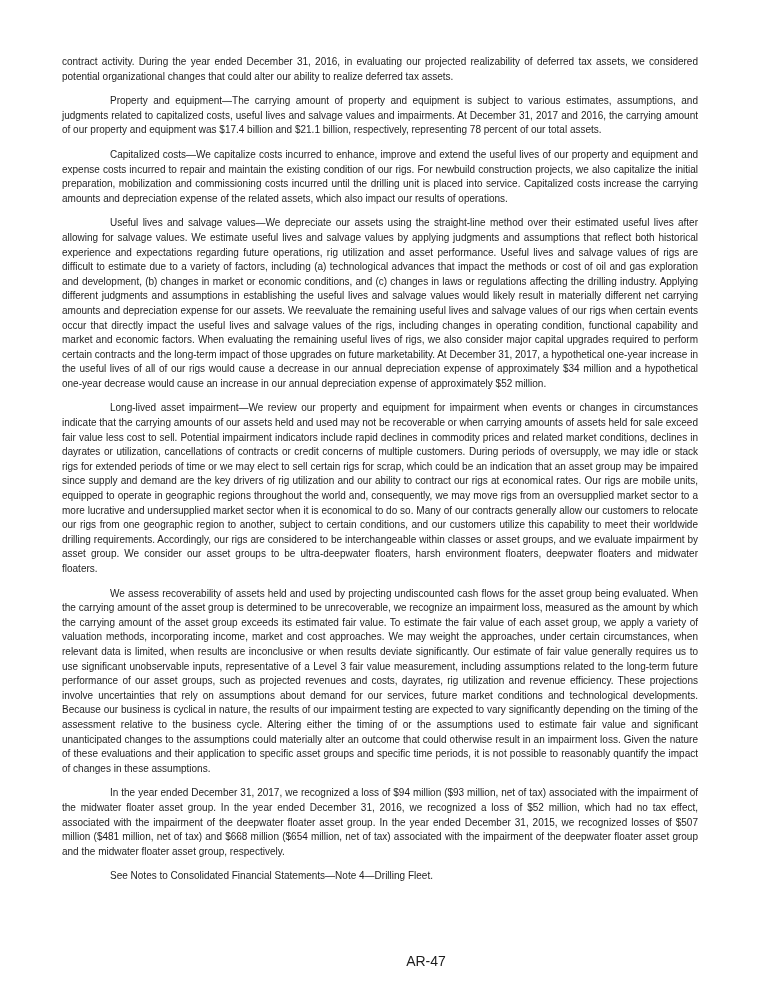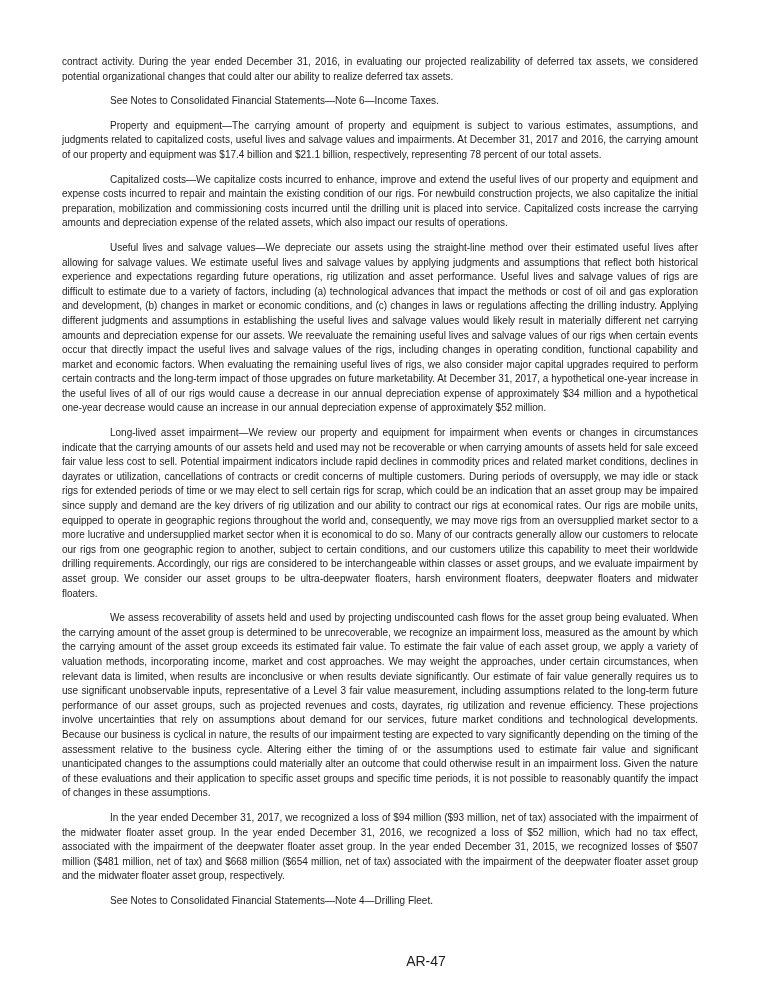--- a/index.html
+++ b/index.html
@@ -44,21 +44,20 @@
       padding-left: 42px;
     }
   </style>
 </head>
 <body>
 
 <div class="page">
 
   <p class="para no-indent"><span>contract activity.  During the year ended December 31, 2016, in evaluating our projected realizability of deferred tax assets, we considered potential organizational changes that could alter our ability to realize deferred tax assets.</span></p>
 
-  <p class="para"><span>See Notes to Consolidated Financial Statements—Note 6—Income Taxes.</span></p>
 
   <p class="para"><span class="lead-bold">Property and equipment</span><span>—The carrying amount of property and equipment is subject to various estimates, assumptions, and judgments related to capitalized costs, useful lives and salvage values and impairments.  At December 31, 2017 and 2016, the carrying amount of our property and equipment was $17.4 billion and $21.1 billion, respectively, representing 78 percent of our total assets.</span></p>
 
   <p class="para"><span class="lead-italic">Capitalized costs</span><span>—We capitalize costs incurred to enhance, improve and extend the useful lives of our property and equipment and expense costs incurred to repair and maintain the existing condition of our rigs.  For newbuild construction projects, we also capitalize the initial preparation, mobilization and commissioning costs incurred until the drilling unit is placed into service.  Capitalized costs increase the carrying amounts and depreciation expense of the related assets, which also impact our results of operations.</span></p>
 
   <p class="para"><span class="lead-italic">Useful lives and salvage values</span><span>—We depreciate our assets using the straight-line method over their estimated useful lives after allowing for salvage values.  We estimate useful lives and salvage values by applying judgments and assumptions that reflect both historical experience and expectations regarding future operations, rig utilization and asset performance.  Useful lives and salvage values of rigs are difficult to estimate due to a variety of factors, including (a) technological advances that impact the methods or cost of oil and gas exploration and development, (b) changes in market or economic conditions, and (c) changes in laws or regulations affecting the drilling industry.  Applying different judgments and assumptions in establishing the useful lives and salvage values would likely result in materially different net carrying amounts and depreciation expense for our assets.  We reevaluate the remaining useful lives and salvage values of our rigs when certain events occur that directly impact the useful lives and salvage values of the rigs, including changes in operating condition, functional capability and market and economic factors.  When evaluating the remaining useful lives of rigs, we also consider major capital upgrades required to perform certain contracts and the long-term impact of those upgrades on future marketability.  At December 31, 2017, a hypothetical one-year increase in the useful lives of all of our rigs would cause a decrease in our annual depreciation expense of approximately $34 million and a hypothetical one-year decrease would cause an increase in our annual depreciation expense of approximately $52 million.</span></p>
 
   <p class="para"><span class="lead-italic">Long-lived asset impairment</span><span>—We review our property and equipment for impairment when events or changes in circumstances indicate that the carrying amounts of our assets held and used may not be recoverable or when carrying amounts of assets held for sale exceed fair value less cost to sell.  Potential impairment indicators include rapid declines in commodity prices and related market conditions, declines in dayrates or utilization, cancellations of contracts or credit concerns of multiple customers.  During periods of oversupply, we may idle or stack rigs for extended periods of time or we may elect to sell certain rigs for scrap, which could be an indication that an asset group may be impaired since supply and demand are the key drivers of rig utilization and our ability to contract our rigs at economical rates.  Our rigs are mobile units, equipped to operate in geographic regions throughout the world and, consequently, we may move rigs from an oversupplied market sector to a more lucrative and undersupplied market sector when it is economical to do so.  Many of our contracts generally allow our customers to relocate our rigs from one geographic region to another, subject to certain conditions, and our customers utilize this capability to meet their worldwide drilling requirements.  Accordingly, our rigs are considered to be interchangeable within classes or asset groups, and we evaluate impairment by asset group.  We consider our asset groups to be ultra-deepwater floaters, harsh environment floaters, deepwater floaters and midwater floaters.</span></p>
 
   <p class="para"><span>We assess recoverability of assets held and used by projecting undiscounted cash flows for the asset group being evaluated.  When the carrying amount of the asset group is determined to be unrecoverable, we recognize an impairment loss, measured as the amount by which the carrying amount of the asset group exceeds its estimated fair value.  To estimate the fair value of each asset group, we apply a variety of valuation methods, incorporating income, market and cost approaches.  We may weight the approaches, under certain circumstances, when relevant data is limited, when results are inconclusive or when results deviate significantly.  Our estimate of fair value generally requires us to use significant unobservable inputs, representative of a Level 3 fair value measurement, including assumptions related to the long-term future performance of our asset groups, such as projected revenues and costs, dayrates, rig utilization and revenue efficiency.  These projections involve uncertainties that rely on assumptions about demand for our services, future market conditions and technological developments.  Because our business is cyclical in nature, the results of our impairment testing are expected to vary significantly depending on the timing of the assessment relative to the business cycle.  Altering either the timing of or the assumptions used to estimate fair value and significant unanticipated changes to the assumptions could materially alter an outcome that could otherwise result in an impairment loss.  Given the nature of these evaluations and their application to specific asset groups and specific time periods, it is not possible to reasonably quantify the impact of changes in these assumptions.</span></p>

